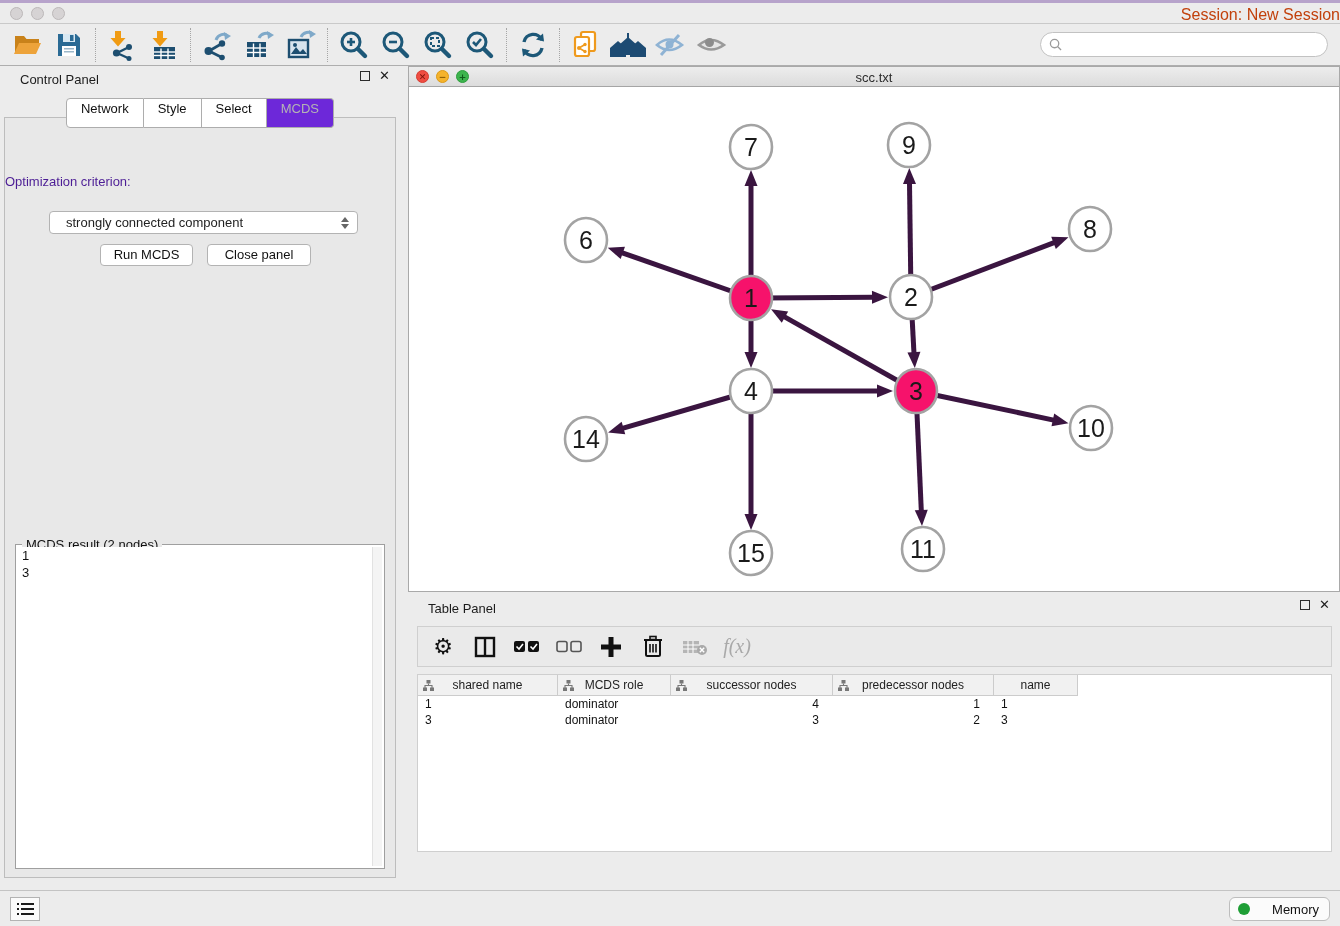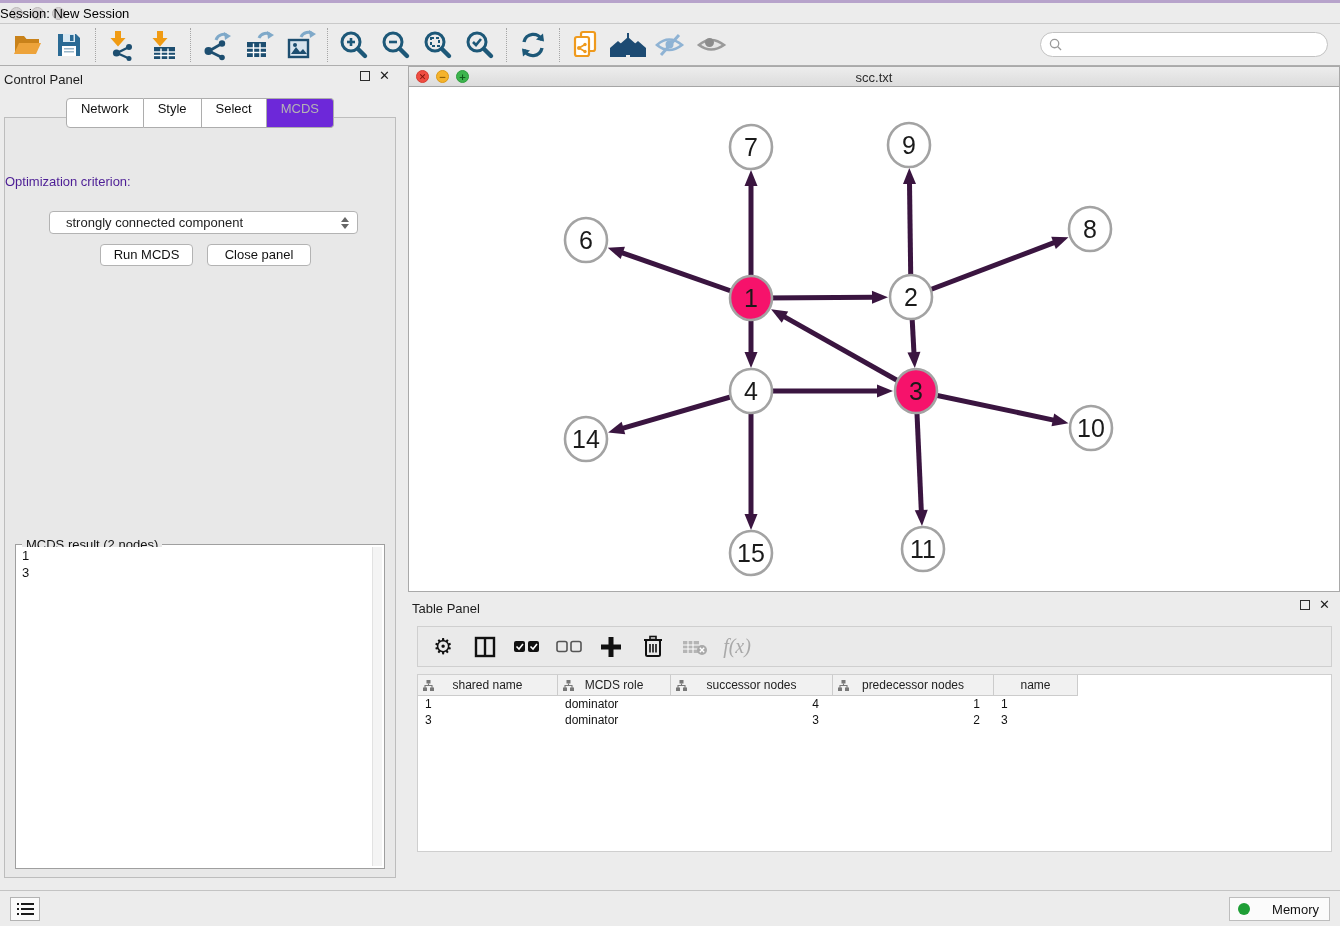--- a/index.html
+++ b/index.html
@@ -1,35 +1,35 @@
 <!DOCTYPE html>
 <html><head>
 <meta charset="utf-8">
 <style>
 *{box-sizing:border-box;margin:0;padding:0}
 body{width:1340px;height:926px;position:relative;background:#ececec;
   font-family:"Liberation Sans",sans-serif;font-size:13px;color:#222;overflow:hidden}
 
 .accent-strip{position:absolute;top:0;left:0;right:0;height:3px;background:#b7a3cb}
 .titlebar{position:absolute;top:3px;left:0;right:0;height:21px;background:#ececec;border-bottom:1px solid #c9c9c9}
-.titlebar .title{position:absolute;left:0;right:0;top:3px;text-align:left;color:#000000;font-size:13px}
+.titlebar .title{position:absolute;left:0;right:0;top:3px;text-align:right;color:#c2410c;font-size:16px}
 .tl-group{position:absolute;left:10px;top:4px;display:flex;gap:8px}
 .tl{width:13px;height:13px;border-radius:50%;background:#d6d3d4;border:1px solid #bcb8b9}
 
 .toolbar{position:absolute;top:24px;left:0;right:0;height:42px;background:#ececec;
   border-bottom:1px solid #aeaeae;display:flex;align-items:center;padding-left:6px}
 .tbtn{width:42px;height:38px;display:flex;align-items:center;justify-content:center;cursor:pointer}
 .tsep{width:1px;height:34px;border-left:1px dotted #a6a6a6;margin:0 5px}
 .searchbox{position:absolute;right:12px;top:8px;width:288px;height:25px;background:#fff;
   border:1px solid #c2c2c2;border-radius:13px;display:flex;align-items:center;padding-left:8px}
 .searchbox input{border:none;outline:none;flex:1;height:20px;font-size:13px;background:transparent;margin-left:5px}
 
 .control-panel{position:absolute;left:0;top:66px;width:400px;bottom:36px;background:#ececec}
 .panel-header{position:relative;height:26px}
-.panel-header .ph-title{position:absolute;left:4px;top:6px;font-size:13px;color:#1c1c1c}
+.panel-header .ph-title{position:absolute;left:20px;top:6px;font-size:13px;color:#1c1c1c}
 .ph-icons{position:absolute;right:10px;top:5px;display:flex;gap:9px;align-items:center}
 .float-icon{width:10px;height:10px;border:1.6px solid #2b2b2b;cursor:pointer}
 .close-icon{font-family:"DejaVu Sans",sans-serif;font-weight:bold;font-size:13px;color:#1c1c1c;cursor:pointer;line-height:10px}
 .cp-body{position:absolute;left:4px;right:4px;top:51px;bottom:12px;background:#e8e8e8;border:1px solid #bdbdbd}
 .tabs-row{position:absolute;top:32px;left:0;right:0;display:flex;justify-content:center;z-index:3}
 .seg{display:flex}
 .seg .tab{height:30px;padding:0 14px;background:#fff;border:1px solid #adadad;border-left:none;
   font-size:13px;line-height:19px;color:#111;cursor:pointer;white-space:nowrap}
 .seg .tab:first-child{border-left:1px solid #adadad;border-radius:4px 0 0 4px}
 .seg .tab:last-child{border-radius:0 4px 4px 0}
@@ -75,21 +75,21 @@
 .trow{display:flex;height:16px}
 .td{font-size:12px;color:#111;line-height:16px;white-space:nowrap;overflow:hidden}
 .td.left{padding-left:7px;text-align:left}
 .td.right{padding-right:14px;text-align:right}
 .tp-tabs{position:absolute;left:0;right:0;bottom:6px;display:flex;justify-content:center}
 
 .statusbar{position:absolute;left:0;right:0;bottom:0;height:36px;background:#ececec;border-top:1px solid #c3c3c3}
 .list-btn{position:absolute;left:10px;top:6px;width:30px;height:24px;background:#fbfbfb;border:1px solid #b3b3b3;
   display:flex;align-items:center;justify-content:center;cursor:pointer}
 .memory-btn{position:absolute;right:10px;top:6px;height:24px;padding:0 10px 0 8px;background:#fbfbfb;border:1px solid #bdbdbd;
-  border-radius:0;display:flex;align-items:center;gap:22px;font-size:13px;color:#111;cursor:pointer}
+  border-radius:6px;display:flex;align-items:center;gap:22px;font-size:13px;color:#111;cursor:pointer}
 .mem-dot{width:12px;height:12px;border-radius:50%;background:#1e9e35}
 svg{display:block}
 </style>
 </head>
 <body>
 
 <div class="accent-strip"></div>
 <div class="titlebar">
   <div class="tl-group">
     <div class="tl"></div>

